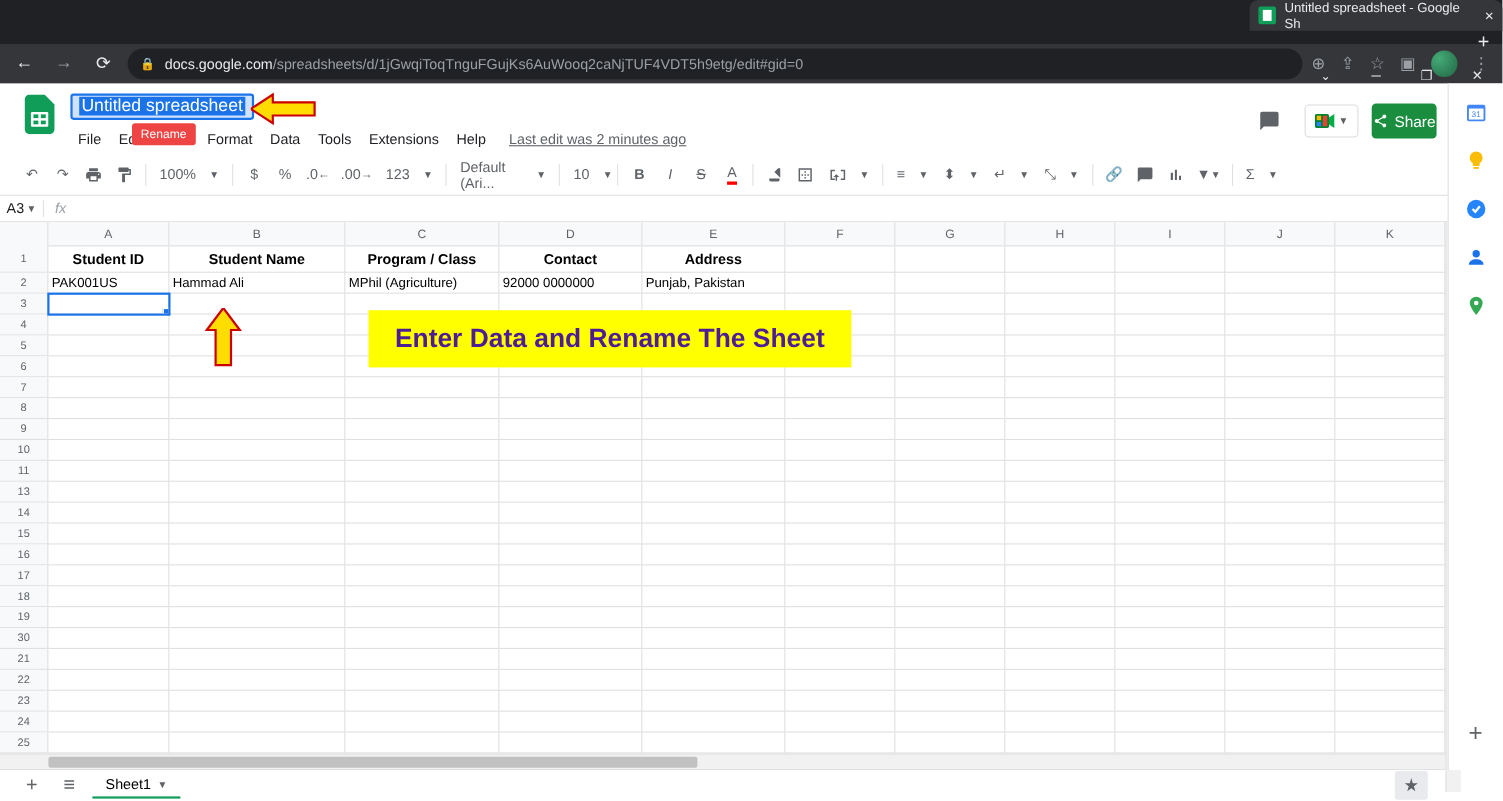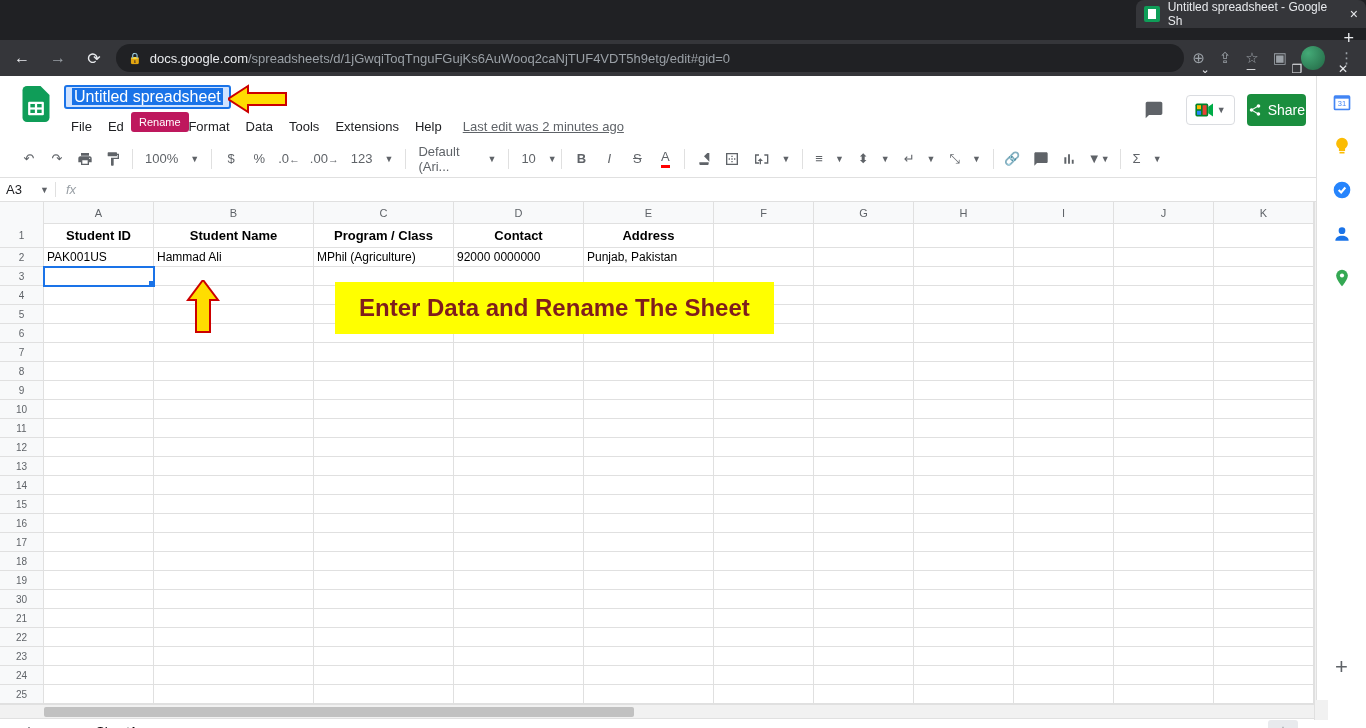--- a/index.html
+++ b/index.html
@@ -33,40 +33,40 @@
 .sheets-logo { width: 40px; height: 40px; display: flex; align-items: center; justify-content: center; cursor: pointer; }
 .sheets-logo svg { width: 28px; height: 36px; }
 .title-area { flex: 1; }
 .title-row { display: flex; align-items: center; gap: 8px; height: 26px; }
 .doc-title { border: 2px solid #1a73e8; background: #cfe2ff; padding: 1px 6px; font-size: 16px; color: #202124; border-radius: 3px; }
 .doc-title-text { background: #1a73e8; color: #fff; padding: 0 2px; }
 .drive-text { font-size: 13px; color: #5f6368; }
 .menu-row { display: flex; align-items: center; gap: 2px; height: 28px; font-size: 13px; color: #202124; margin-top: 2px; }
 .menu-item { padding: 4px 7px; cursor: pointer; border-radius: 4px; }
 .last-edit { color: #5f6368; text-decoration: underline; margin-left: 12px; cursor: pointer; }
-.rename-tooltip { position: absolute; background: #be185d; color: #fff; font-size: 11px; padding: 4px 8px; border-radius: 3px; left: 131px; top: 36px; z-index: 20; }
+.rename-tooltip { position: absolute; background: #ef4444; color: #fff; font-size: 11px; padding: 4px 8px; border-radius: 3px; left: 120px; top: 36px; z-index: 20; }
 
 .header-right { display: flex; align-items: center; gap: 12px; padding-top: 6px; }
 .hr-btn { width: 40px; height: 40px; display: flex; align-items: center; justify-content: center; cursor: pointer; border-radius: 50%; color: #5f6368; font-size: 20px; }
 .meet-btn { display: flex; align-items: center; gap: 2px; padding: 6px 8px; border: 1px solid #dadce0; border-radius: 4px; cursor: pointer; }
 .meet-icon { width: 20px; height: 16px; }
 .share-btn { background: #1a8e3e; color: #fff; border: none; padding: 8px 1px; border-radius: 4px; font-size: 14px; font-weight: 500; cursor: pointer; display: flex; align-items: center; gap: 6px; }
 .avatar { width: 32px; height: 32px; border-radius: 50%; background: radial-gradient(circle at 30% 30%, #5a8, #253); cursor: pointer; }
 
 
 .toolbar { height: 38px; border-bottom: 1px solid #e0e0e0; display: flex; align-items: center; padding: 0 16px; gap: 2px; font-size: 13px; color: #5f6368; position: relative; }
 .tb { min-width: 26px; height: 26px; display: flex; align-items: center; justify-content: center; cursor: pointer; border-radius: 3px; padding: 0 4px; }
 .tb-sep { width: 1px; height: 20px; background: #e0e0e0; margin: 0 4px; }
 .tb-select { display: flex; align-items: center; gap: 12px; padding: 0 6px; cursor: pointer; }
 .tb-arrow { font-size: 9px; color: #5f6368; }
 .collapse-arrow { position: absolute; right: 16px; cursor: pointer; }
 
 
 .formula-row { height: 24px; border-bottom: 1px solid #e0e0e0; display: flex; align-items: center; }
-.name-box { width: 56px; border-right: 1px solid #e0e0e0; padding: 0 6px; font-size: 13px; color: #202124; display: flex; align-items: center; justify-content: space-between; }
+.name-box { width: 40px; border-right: 1px solid #e0e0e0; padding: 0 6px; font-size: 13px; color: #202124; display: flex; align-items: center; justify-content: space-between; }
 .fx { padding: 0 10px; color: #9aa0a6; font-style: italic; font-size: 13px; }
 
 
 .grid-wrap { position: relative; display: flex; }
 .grid { position: relative; width: 1314px; }
 .col-headers { height: 22px; display: flex; background: #f8f9fa; border-bottom: 1px solid #e0e0e0; }
 .corner { width: 44px; height: 22px; border-right: 1px solid #e0e0e0; background: #f8f9fa; }
 .col-h { border-right: 1px solid #e0e0e0; display: flex; align-items: center; justify-content: center; font-size: 11px; color: #5f6368; }
 .row { display: flex; height: 19px; }
 .row-h { width: 44px; border-right: 1px solid #e0e0e0; border-bottom: 1px solid #e0e0e0; background: #f8f9fa; display: flex; align-items: center; justify-content: center; font-size: 10px; color: #5f6368; }
@@ -76,21 +76,21 @@
 .row.header-row .row-h { height: 24px; }
 .cell.selected { outline: 2px solid #1a73e8; outline-offset: -1px; position: relative; z-index: 5; }
 .cell.selected::after { content: ''; position: absolute; right: -3px; bottom: -3px; width: 6px; height: 6px; background: #1a73e8; border: 1px solid #fff; }
 
 .right-scrollbar { width: 14px; background: #f1f1f1; border-left: 1px solid #e0e0e0; position: relative; }
 .right-scrollbar::before { content: ''; position: absolute; top: 2px; left: 2px; right: 2px; height: 40px; background: #c1c1c1; border-radius: 2px; }
 
 
 .arrow-left { position: absolute; left: 228px; top: 84px; z-index: 30; }
 .arrow-up { position: absolute; left: 186px; top: 280px; z-index: 30; }
-.annotation-box { position: absolute; left: 335px; top: 282px; background: #ffff00; color: #7f1d1d; font-size: 24px; font-weight: bold; padding: 12px 24px; z-index: 30; }
+.annotation-box { position: absolute; left: 335px; top: 282px; background: #ffff00; color: #4c1d95; font-size: 24px; font-weight: bold; padding: 12px 24px; z-index: 30; }
 
 
 .side-panel { position: absolute; right: 0; top: 76px; width: 50px; bottom: 28px; background: #fff; border-left: 1px solid #e0e0e0; display: flex; flex-direction: column; align-items: center; padding-top: 16px; gap: 24px; }
 .sp-icon { width: 20px; height: 20px; cursor: pointer; }
 .sp-plus { margin-top: auto; margin-bottom: 20px; font-size: 22px; color: #5f6368; cursor: pointer; }
 
 
 .hscroll { height: 14px; background: #f1f1f1; border-top: 1px solid #e0e0e0; position: relative; width: 1314px; }
 .hscroll::before { content: ''; position: absolute; left: 44px; top: 2px; height: 10px; width: 590px; background: #c1c1c1; border-radius: 2px; }
 .sheet-tabs { height: 28px; border-top: 1px solid #e0e0e0; display: flex; align-items: center; padding: 0 16px; gap: 8px; width: 1314px; }
@@ -458,34 +458,20 @@
           <div class="cell cw-D"></div>
           <div class="cell cw-E"></div>
           <div class="cell cw-std"></div>
           <div class="cell cw-std"></div>
           <div class="cell cw-std"></div>
           <div class="cell cw-std"></div>
           <div class="cell cw-std"></div>
           <div class="cell cw-std"></div>
         </div>
         <div class="row">
-          <div class="row-h">12</div>
-          <div class="cell cw-A"></div>
-          <div class="cell cw-B"></div>
-          <div class="cell cw-C"></div>
-          <div class="cell cw-D"></div>
-          <div class="cell cw-E"></div>
-          <div class="cell cw-std"></div>
-          <div class="cell cw-std"></div>
-          <div class="cell cw-std"></div>
-          <div class="cell cw-std"></div>
-          <div class="cell cw-std"></div>
-          <div class="cell cw-std"></div>
-        </div>
-        <div class="row">
           <div class="row-h">13</div>
           <div class="cell cw-A"></div>
           <div class="cell cw-B"></div>
           <div class="cell cw-C"></div>
           <div class="cell cw-D"></div>
           <div class="cell cw-E"></div>
           <div class="cell cw-std"></div>
           <div class="cell cw-std"></div>
           <div class="cell cw-std"></div>
           <div class="cell cw-std"></div>

